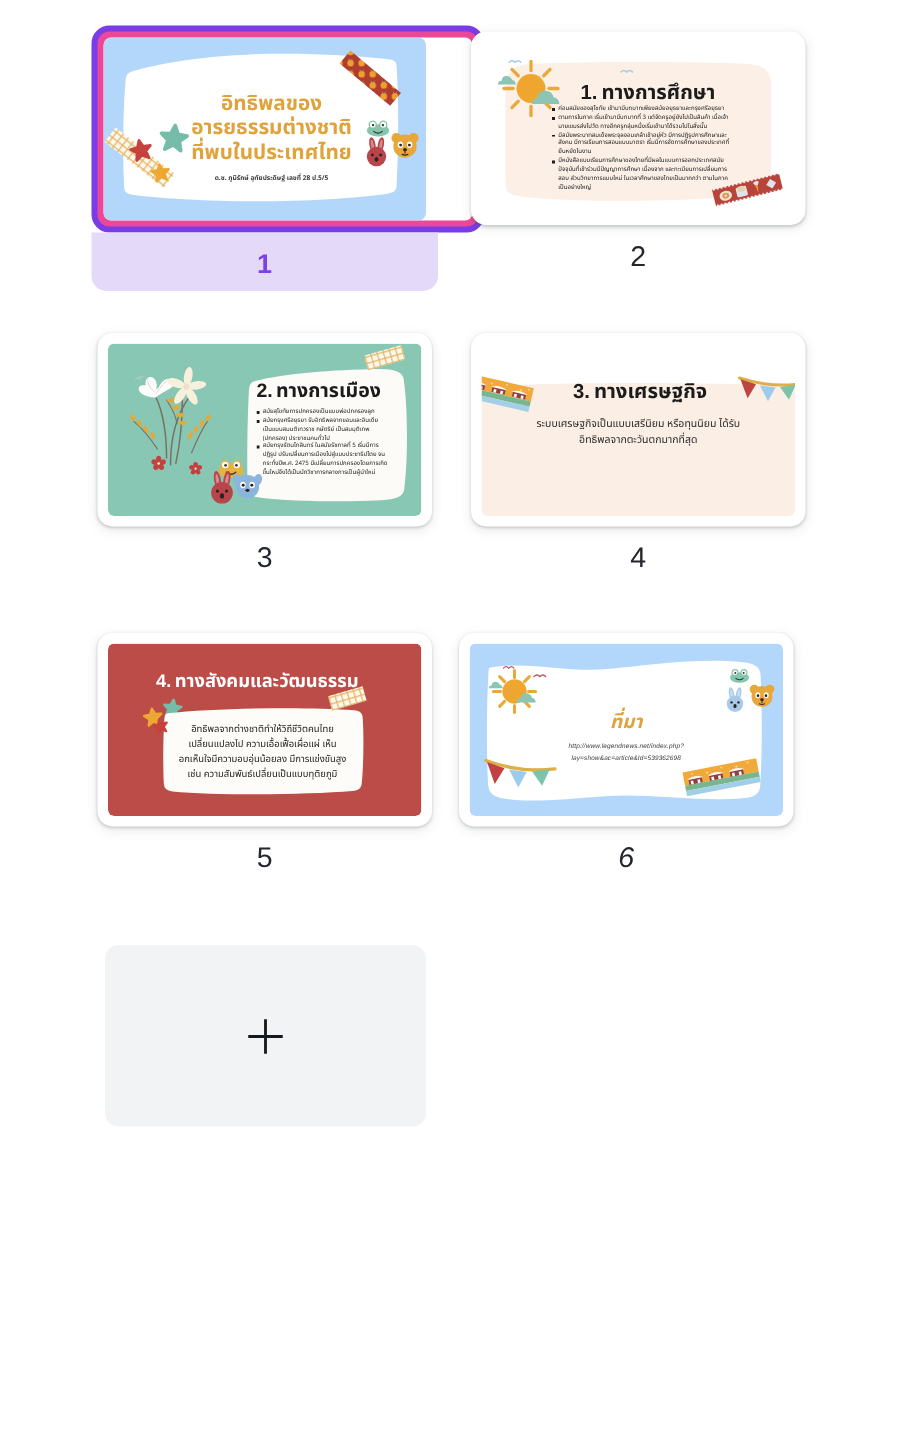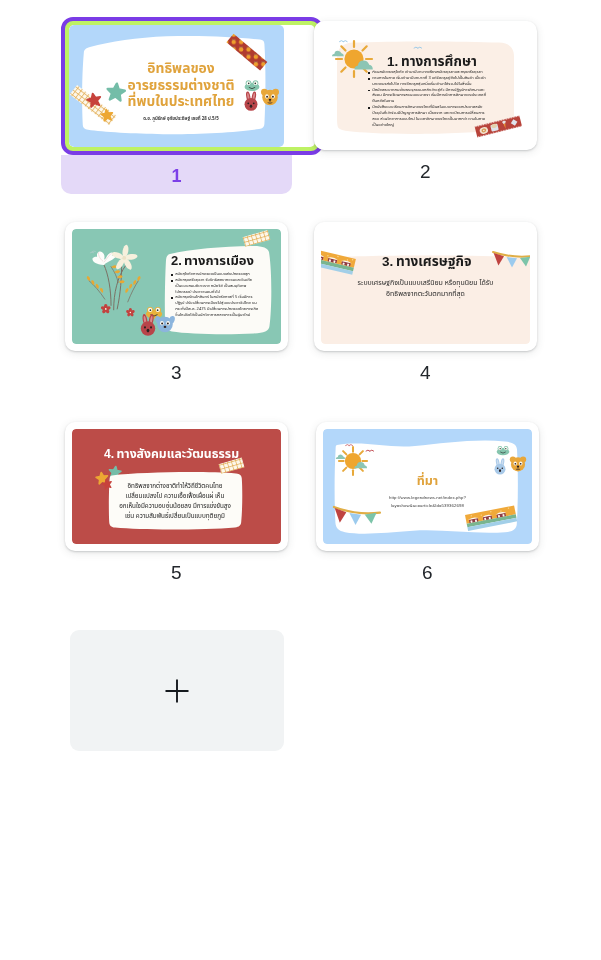--- a/index.html
+++ b/index.html
@@ -15,21 +15,21 @@
   .card{
     position:relative;width:223px;height:129px;border-radius:10px;background:#fff;
     box-shadow:0 1px 2px rgba(60,64,67,.22), 0 2px 8px rgba(60,64,67,.12);
     overflow:hidden;
   }
   .card .inner{position:absolute;left:7px;top:7px;width:209px;height:115px;border-radius:4px;overflow:hidden;}
 
   .cell.sel{width:231px;}
   .cell.sel .cardbox{
     width:262px;height:138px;border:4px solid #7a3ce6;border-radius:12px;
-    box-sizing:border-box;padding:4px;background:#bef264;
+    box-sizing:border-box;padding:4px;background:#ec4899;
   }
   .cell.sel .card{
     width:100%;height:100%;border-radius:5px;box-shadow:none;
   }
   .cell.sel .card .inner{left:0;top:0;width:215px;height:122px;border-radius:5px;}
 
   .numbox{height:39px;}
   .num{
     text-align:center;font-size:19px;color:#23272c;line-height:43px;height:39px;
     letter-spacing:.2px;
@@ -476,21 +476,21 @@
     <text x="103" y="89" text-anchor="middle" font-size="6.3" fill="#222222" font-family="'Noto Sans Thai','Liberation Sans',sans-serif">เช่น ความสัมพันธ์เปลี่ยนเป็นแบบทุติยภูมิ</text>
   </g>
 </svg>
     </div>
   </div>
   <div class="numbox">
     <div class="num">5</div>
   </div>
 </div>
 
-<div class="cell" style="left:316px;top:422px;">
+<div class="cell" style="left:306px;top:422px;font-style:italic;">
   <div class="card">
     <div class="inner">
       <svg width="209" height="115" viewBox="0 0 209 115">
   <defs>
     <clipPath id="s6clip">
                 <rect x="0" y="0" width="209" height="115" rx="4"></rect>
               </clipPath>
   </defs>
   <g clip-path="url(#s6clip)">
     <rect x="0" y="0" width="209" height="115" fill="#b3d7fa"></rect>

